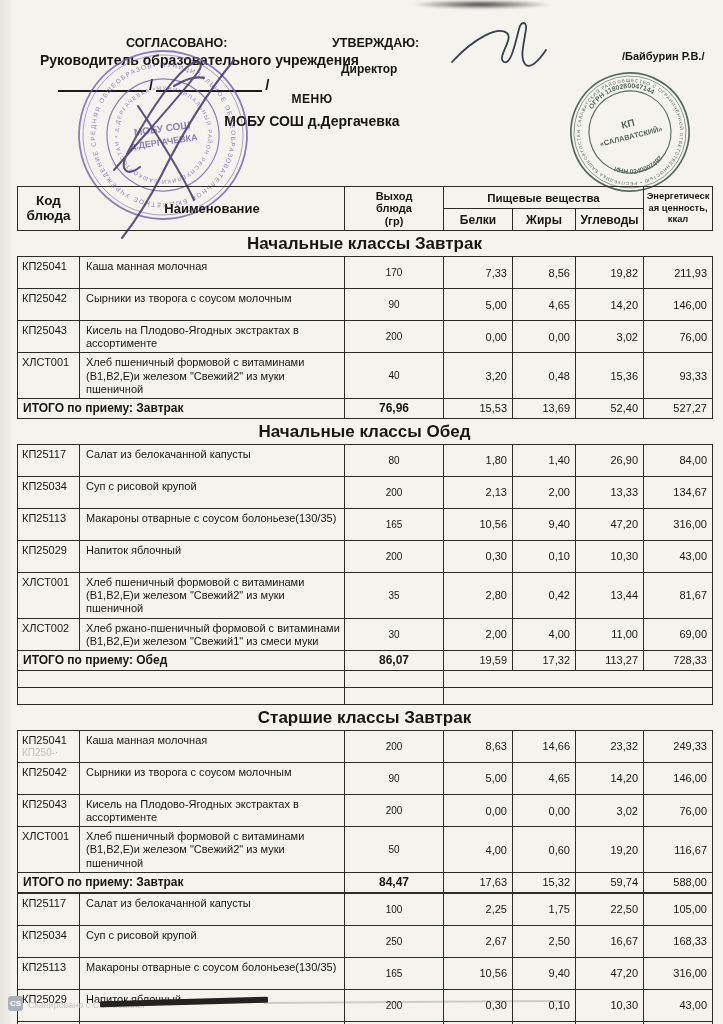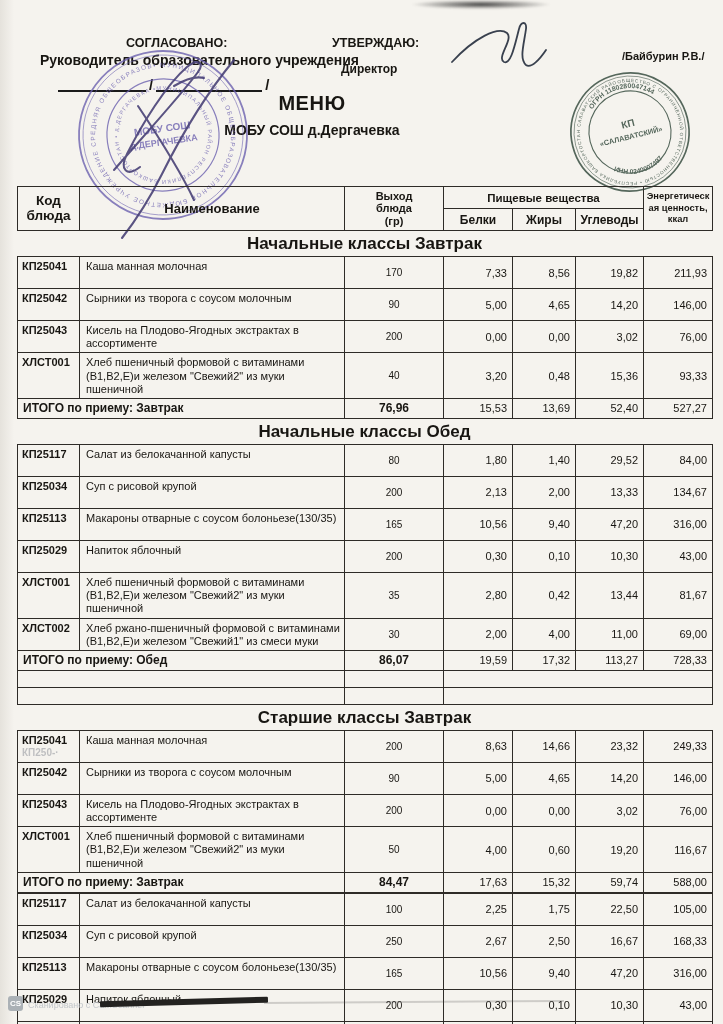--- a/index.html
+++ b/index.html
@@ -16,21 +16,21 @@
   .scan-line-soft{position:absolute;left:264px;top:1001px;width:300px;height:2px;
                   background:rgba(70,70,70,.22);transform:rotate(-.4deg);}
   
   .hdr{position:absolute;font-weight:bold;white-space:pre;}
   .agreed-label{left:126px;top:36px;font-size:12.5px;}
   .agreed-role{left:40px;top:52px;font-size:14px;}
   .approved-label{left:332px;top:36px;font-size:12.5px;}
   .approved-role{left:341px;top:62px;font-size:12px;}
   .approver-name{left:622px;top:50px;font-size:11px;}
   .title-wrap{position:absolute;left:92px;top:92px;width:440px;text-align:center;}
-  .doc-title{font-size:20px;font-weight:bold;letter-spacing:.5px;text-align:center;}
+  .doc-title{font-size:12px;font-weight:bold;letter-spacing:.5px;text-align:center;}
   .doc-date{font-size:14px;font-weight:bold;margin-top:12px;white-space:pre;}
   .doc-school{font-size:14px;font-weight:bold;margin-top:7px;}
   .sig-line{position:absolute;left:58px;top:74px;display:flex;align-items:flex-end;height:18px;}
   .sig-line .seg{display:inline-block;border-bottom:2px solid #1b1b1b;height:16px;}
   .sig-line .slash{font-size:15px;font-weight:bold;line-height:14px;margin:0 3px;}
   .stamp{position:absolute;}
   .stamp-left{left:74px;top:46px;opacity:.78;transform:rotate(-8deg);}
   .stamp-right{left:567px;top:69px;opacity:.9;transform:rotate(-14deg);}
   .sig-top{position:absolute;left:446px;top:14px;}
   .sig-left{position:absolute;left:86px;top:48px;}
@@ -40,21 +40,21 @@
   .menu-table td{border:1.5px solid #2e2b27;overflow:hidden;}
   .head-table td{font-weight:bold;text-align:center;vertical-align:middle;padding:1px 1px;}
   .h-code{font-size:13.5px;white-space:pre-line;line-height:1.1;}
   .h-name{font-size:13px;}
   .h-out{font-size:11px;white-space:pre-line;line-height:1.12;}
   .h-nutr{font-size:11.5px;height:19px;}
   .h-sub{font-size:12px;height:19px;}
   .h-energy{font-size:9.3px;white-space:pre-line;line-height:1.25;}
   .section-title{width:695px;margin-left:17px;text-align:center;font-weight:bold;
                  font-size:17px;padding:3px 0 2px;}
-  .c-code{font-size:11px;padding:3px 2px 2px 4px;vertical-align:top;height:26px;font-weight:bold;}
+  .c-code{font-size:11px;padding:3px 2px 2px 4px;vertical-align:top;height:26px;}
   .c-name{font-size:11px;padding:3px 3px 2px 6px;vertical-align:top;line-height:1.2;}
   .c-out{font-size:10px;text-align:center;vertical-align:middle;}
   .c-num{font-size:11px;text-align:right;padding-right:5px;vertical-align:middle;}
   .total-row td{height:17px;}
   .c-total-label{font-weight:bold;font-size:12px;padding-left:5px;vertical-align:middle;}
   .c-total-out{font-weight:bold;font-size:12px;text-align:center;vertical-align:middle;}
   .empty-row td{height:14px;}
   .ghost{color:rgba(90,95,110,.35);font-size:10px;margin-top:1px;}
   
   .cs-badge{position:absolute;left:8px;top:996px;width:15px;height:15px;border-radius:3px;
@@ -239,21 +239,21 @@
             <col style="width: 68px;">
             <col style="width: 69px;">
           </colgroup>
           <tbody>
             <tr>
               <td class="c-code">КП25117</td>
               <td class="c-name">Салат из белокачанной капусты</td>
               <td class="c-out">80</td>
               <td class="c-num">1,80</td>
               <td class="c-num">1,40</td>
-              <td class="c-num">29,52</td>
+              <td class="c-num">26,90</td>
               <td class="c-num">84,00</td>
             </tr>
             <tr>
               <td class="c-code">КП25034</td>
               <td class="c-name">Суп с рисовой крупой</td>
               <td class="c-out">200</td>
               <td class="c-num">2,13</td>
               <td class="c-num">2,00</td>
               <td class="c-num">13,33</td>
               <td class="c-num">134,67</td>

